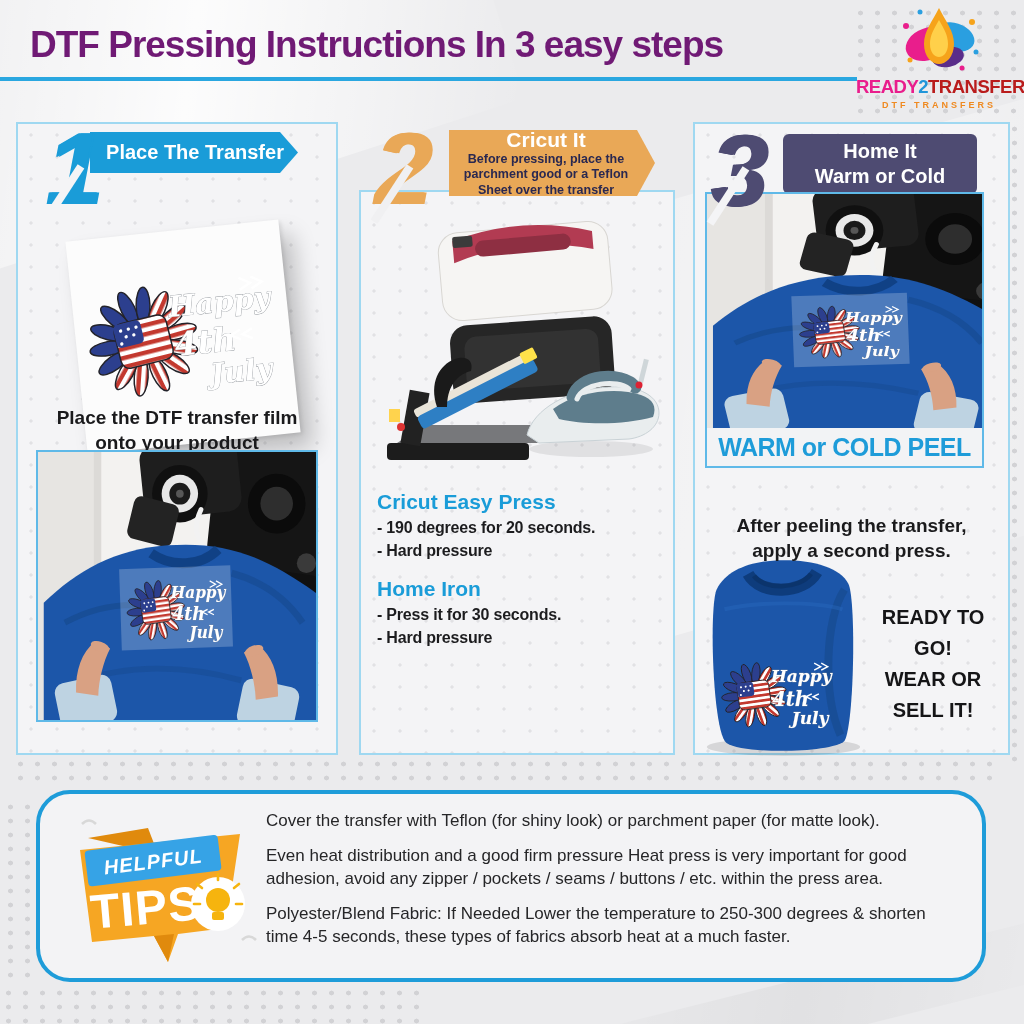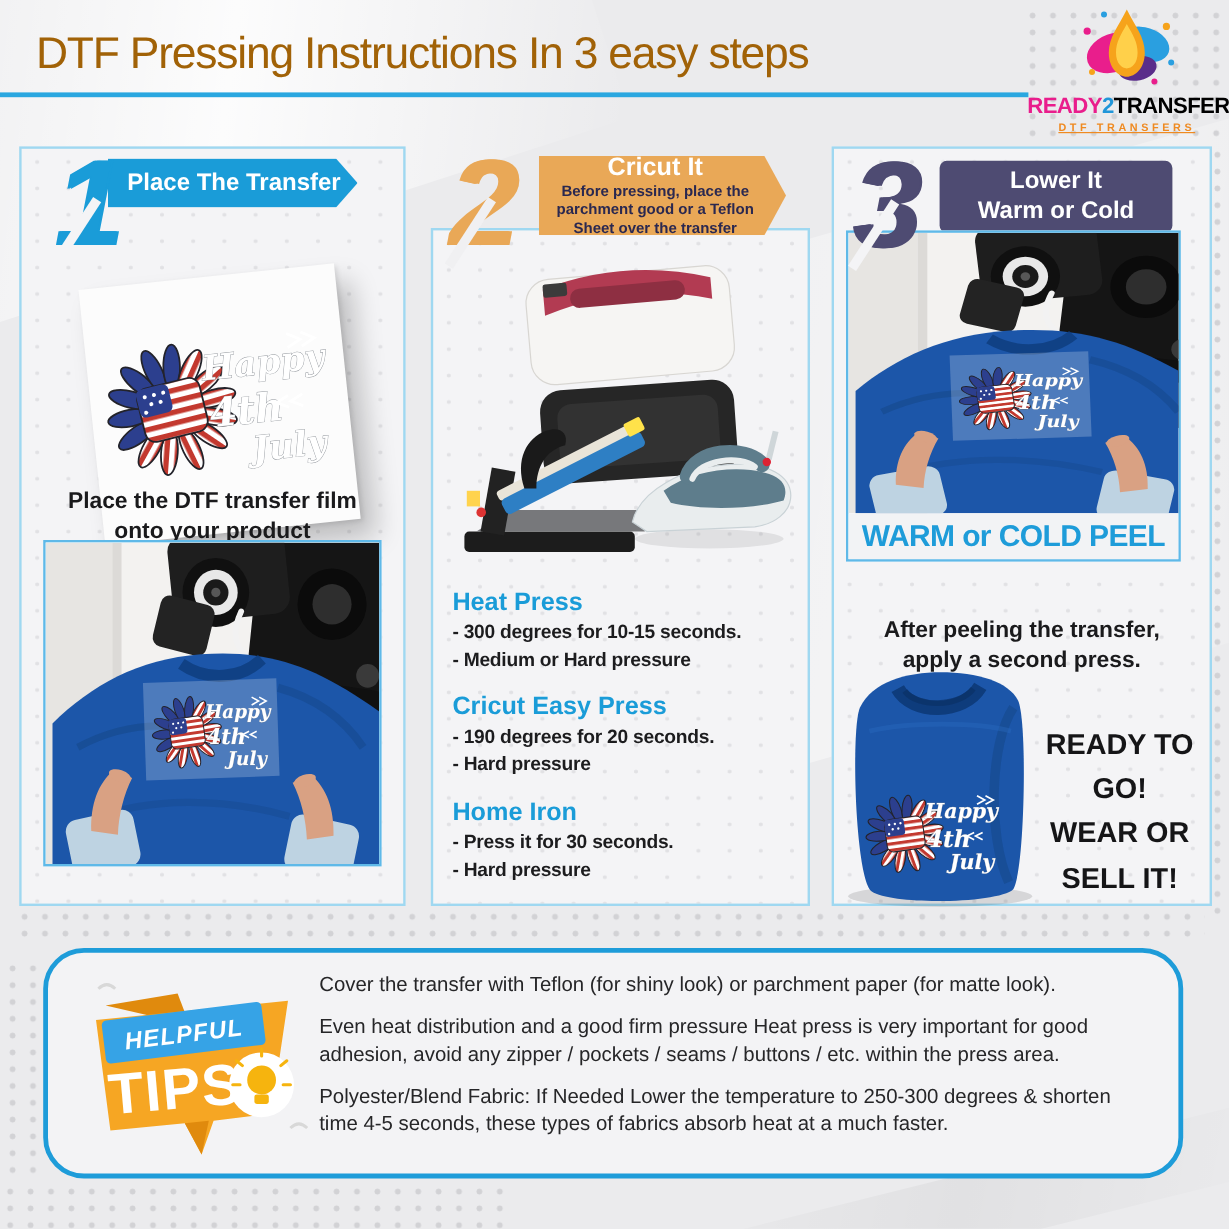--- a/index.html
+++ b/index.html
@@ -12,26 +12,26 @@
   }
   
   .streak { position:absolute; pointer-events:none; z-index:0;
     background: linear-gradient(115deg, rgba(255,255,255,0) 0%, rgba(255,255,255,.85) 50%, rgba(255,255,255,0) 100%); }
   .streak.dark { background: linear-gradient(115deg, rgba(0,0,0,0) 0%, rgba(0,0,0,.045) 50%, rgba(0,0,0,0) 100%); }
   .dots { position:absolute; z-index:0; pointer-events:none;
     background-image: radial-gradient(circle, #d2d2d5 2.2px, transparent 2.7px);
     background-size: 17px 14px; }
   
   .title { position:absolute; left:30px; top:24px; z-index:2;
-    font-size:37px; font-weight:400; letter-spacing:-1px; color:#a16207; }
+    font-size:37px; font-weight:700; letter-spacing:-1px; color:#701a75; }
   .title-underline { position:absolute; left:0; top:77px; width:857px; height:4px; background:#2aa7e0; z-index:2; }
   .logo { position:absolute; left:856px; top:4px; width:166px; z-index:2; text-align:center; }
   .logo-brand { font-size:18.5px; font-weight:800; letter-spacing:-0.5px; margin-top:-4px; white-space:nowrap; }
-  .logo-brand .p1 { color:#e91d8c; } .logo-brand .p2 { color:#2196d9; } .logo-brand .p3 { color:#000000; }
-  .logo-tagline { font-size:9px; font-weight:700; letter-spacing:3px; color:#ef8a21; margin-top:2px;text-decoration:underline; }
+  .logo-brand .p1 { color:#e91d8c; } .logo-brand .p2 { color:#2196d9; } .logo-brand .p3 { color:#b91c1c; }
+  .logo-tagline { font-size:9px; font-weight:700; letter-spacing:3px; color:#ef8a21; margin-top:2px; }
   
   .panel { position:absolute; background:#f4f4f6; border:2px solid #9fd8f1; z-index:1;
     background-image: radial-gradient(circle, rgba(190,190,195,.35) 1.4px, transparent 1.8px);
     background-size: 26px 22px; }
   #panel1 { left:16px; top:122px; width:322px; height:633px; }
   #panel2 { left:359px; top:190px; width:316px; height:565px; }
   #panel3 { left:693px; top:122px; width:317px; height:633px; }
   .step-num { position:absolute; font-size:102px; line-height:.9; font-style:italic; font-weight:bold;
     letter-spacing:-4px; z-index:3; text-shadow:2px 0 0 currentColor, -1px 0 0 currentColor; }
   .num-slash { position:absolute; width:66px; height:8px; background:#f4f4f6; transform:rotate(-57deg); z-index:4; }
@@ -52,21 +52,21 @@
   .method-name { font-size:21px; font-weight:800; color:#1a9cd8; margin-bottom:3px; }
   .method-line { font-size:16px; font-weight:800; color:#1c1c1e; line-height:1.42; letter-spacing:-0.2px; }
   
   .banner3 { position:absolute; left:88px; top:10px; width:194px; height:60px; background:#4e4b72;
     border-radius:6px; color:#fff; display:flex; flex-direction:column; justify-content:center;
     align-items:center; z-index:2; font-size:20px; font-weight:800; line-height:1.25; }
   .peel-strip { position:absolute; left:0; bottom:0; width:100%; height:38px; background:#f2f3f5;
     display:flex; align-items:center; justify-content:center;
     font-size:25px; font-weight:800; color:#1e9cd9; letter-spacing:-0.5px; }
   .ready-text { position:absolute; left:166px; top:478px; width:144px; text-align:center;
-    font-size:24px; font-weight:800; color:#151517; line-height:1.55; z-index:2; }
+    font-size:20px; font-weight:800; color:#151517; line-height:1.55; z-index:2; }
   
   .tips-box { position:absolute; left:36px; top:790px; width:950px; height:192px; background:#f3f3f5;
     border:4px solid #1e9cd9; border-radius:34px; z-index:1; }
   .tips-text { position:absolute; left:226px; top:16px; right:22px; }
   .tips-text p { font-size:17px; font-weight:500; color:#262628; line-height:1.32; margin-bottom:13px; }
   .badge { position:absolute; left:18px; top:14px; width:202px; height:160px; }
 </style>
 </head>
 <body>
 
@@ -244,42 +244,37 @@
       <path d="M2 72 C8 46 44 26 84 24 C116 22 134 34 134 50 C134 64 120 74 104 76 L14 80 Z" fill="#e9edee" stroke="#c9d2d6"></path>
       <path d="M28 46 C52 28 92 24 116 32 C128 36 132 44 128 54 C100 62 58 62 34 56 Z" fill="#5e7d8c"></path>
       <path d="M48 34 C54 12 96 8 110 24" stroke="#5e7d8c" stroke-width="13" fill="none" stroke-linecap="round"></path>
       <path d="M52 36 C58 20 92 16 104 26" stroke="#e9edee" stroke-width="5" fill="none" stroke-linecap="round"></path>
       <rect x="116" y="-4" width="5" height="24" fill="#cfd6d9" transform="rotate(14 118 8)"></rect>
       <circle cx="114" cy="22" r="3.5" fill="#dd2233"></circle>
     </g>
   </svg>
   <div class="method-list">
     <div class="method">
-      <div class="method-name">Heat Press</div>
-      <div class="method-line">- 300 degrees for 10-15 seconds.</div>
-      <div class="method-line">- Medium or Hard pressure</div>
-    </div>
-    <div class="method">
       <div class="method-name">Cricut Easy Press</div>
       <div class="method-line">- 190 degrees for 20 seconds.</div>
       <div class="method-line">- Hard pressure</div>
     </div>
     <div class="method">
       <div class="method-name">Home Iron</div>
       <div class="method-line">- Press it for 30 seconds.</div>
       <div class="method-line">- Hard pressure</div>
     </div>
   </div>
 </div>
 
 <div class="panel" id="panel3">
   <div class="step-num" style="left:16px; top:2px; color:#4e4b72;">3</div>
   <div class="num-slash" style="left:0px; top:68px;"></div>
   <div class="banner3">
-    <div>Lower It</div>
+    <div>Home It</div>
     <div>Warm or Cold</div>
   </div>
   <div class="photo-frame" style="left:10px; top:68px; width:279px; height:276px;">
     <svg width="289" height="234" viewBox="0 0 290 270" preserveAspectRatio="none">
       <use href="#scene" width="290" height="270"></use>
     </svg>
     <div class="peel-strip">WARM or COLD PEEL</div>
   </div>
   <div class="caption" style="top:358px;text-decoration:underline;"><span>After peeling the transfer, apply a second press.</span></div>
   <svg width="172" height="212" viewBox="0 0 175 215" style="position:absolute; left:2px; top:424px;">

